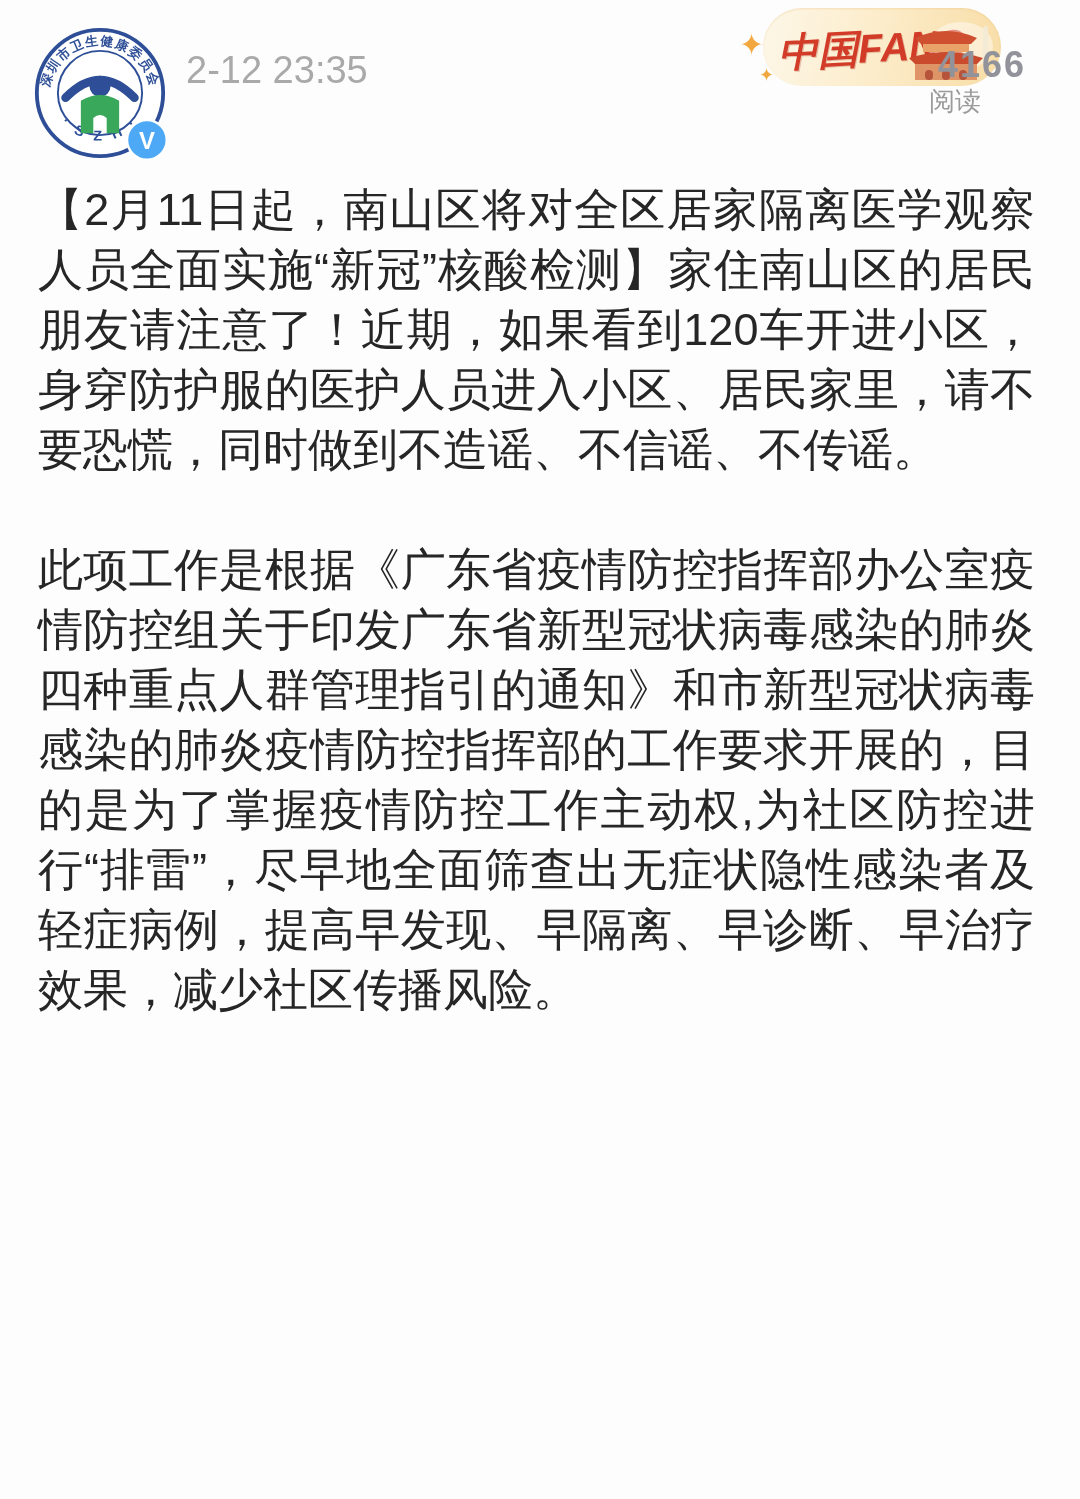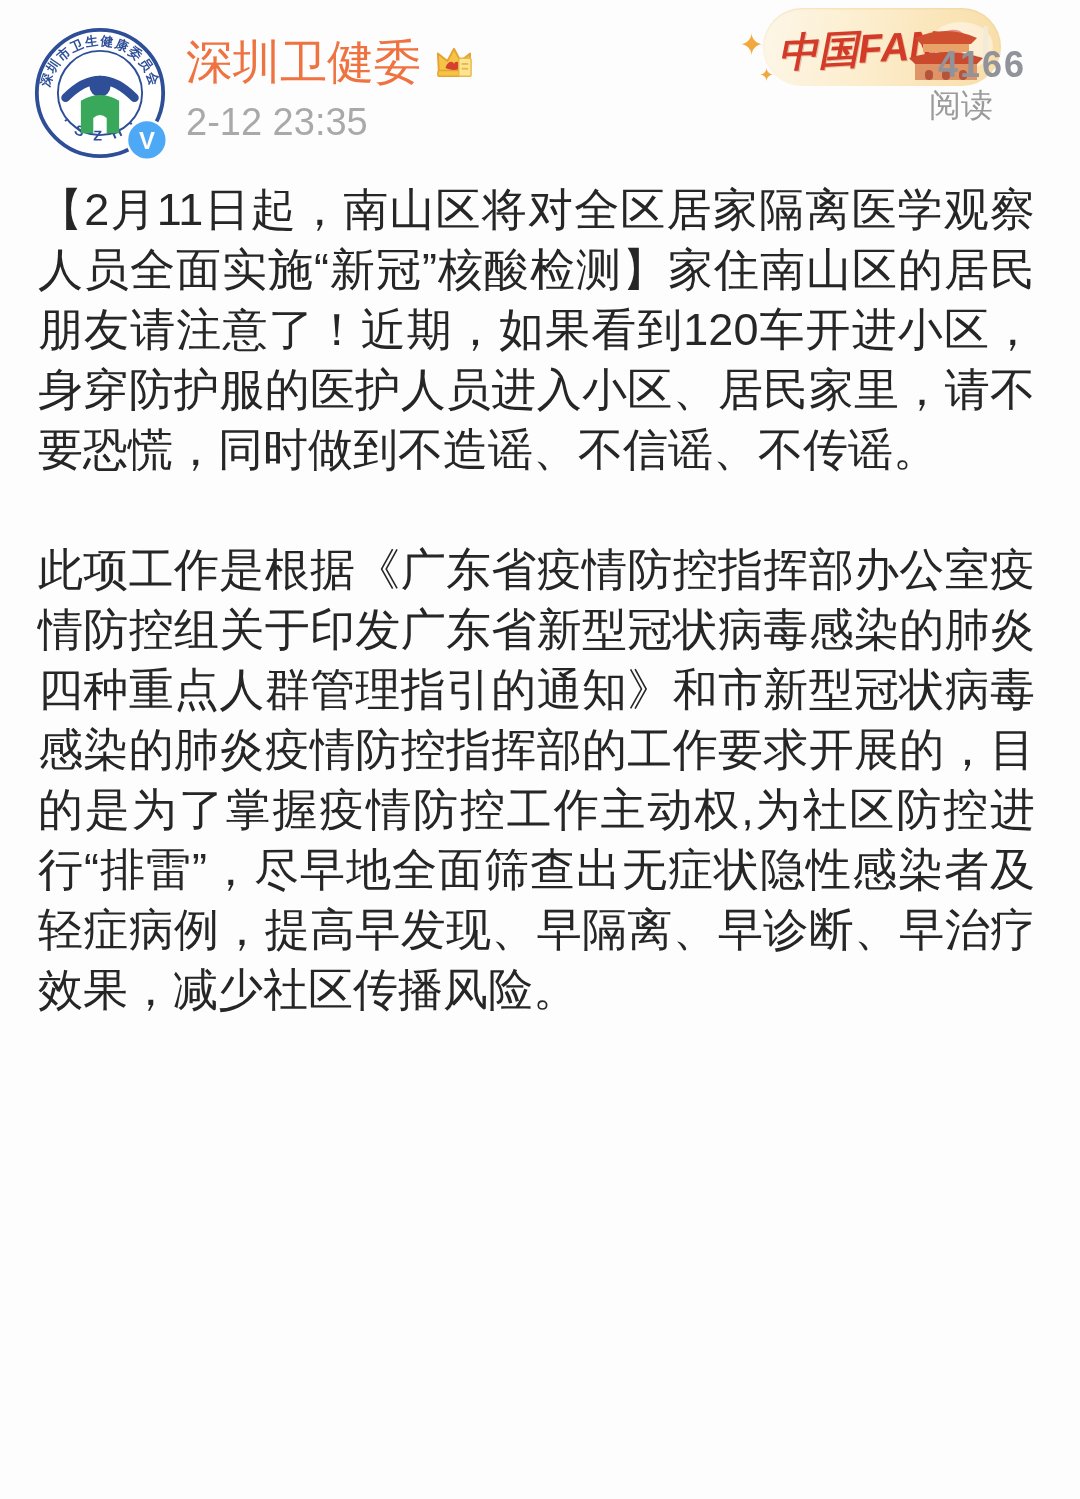--- a/index.html
+++ b/index.html
@@ -47,21 +47,21 @@
   .star-1 { left: -24px; top: 22px; font-size: 30px; }
   .star-2 { left: -4px; top: 58px; font-size: 18px; }
 
   .read-count {
     position: absolute; left: 938px; top: 44px;
     font-size: 36px; font-weight: 600; letter-spacing: 2px;
     color: #92929a;
   }
   .read-label {
     position: absolute; left: 929px; top: 84px;
-    font-size: 32px; color: #9b9b9b;
+    font-size: 26px; color: #9b9b9b;
   }
 
   
   .post-body {
     padding: 0 38px;
     font-size: 45px; line-height: 60px;
     color: #262626;
     text-align: justify;
   }
   .post-body p { margin: 0 7px 60px 0; }
@@ -93,31 +93,20 @@
 
         <g>
           <circle cx="119" cy="119" r="22" fill="#ffffff"></circle>
           <circle cx="119" cy="119" r="19.5" fill="#4da9f5"></circle>
           <text x="119" y="128" text-anchor="middle" font-size="25" font-weight="bold" fill="#ffffff">V</text>
         </g>
       </svg>
     </div>
 
     <div class="author-block">
-      <div class="author-line">
-        <span class="author-name">深圳卫健委</span>
-        <svg class="crown-icon" viewBox="0 0 44 40">
-          <path d="M6,28 L5,10 L15,18 L22,5 L29,18 L39,10 L38,28 Z" fill="#f6c445" stroke="#e3a336" stroke-width="2" stroke-linejoin="round"></path>
-          <path d="M13,25 C15,18 21,17 22,21 C23,17 29,18 31,25 C27,28 17,28 13,25 Z" fill="#d6402e"></path>
-          <rect x="5" y="28" width="34" height="6" rx="2" fill="#f6c445" stroke="#e3a336" stroke-width="1.5"></rect>
-          <rect x="27" y="15" width="13" height="19" rx="2" fill="#fce491" stroke="#e8b84a" stroke-width="1.5"></rect>
-          <line x1="30" y1="21" x2="37" y2="21" stroke="#e8b84a" stroke-width="2"></line>
-          <line x1="30" y1="26" x2="37" y2="26" stroke="#e8b84a" stroke-width="2"></line>
-        </svg>
-      </div>
       <div class="timestamp">2-12 23:35</div>
     </div>
 
     <div class="fans-badge">
       <span class="star star-1">✦</span>
       <span class="star star-2">✦</span>
       <span class="fans-label">中国FANS</span>
       <div class="tiananmen-wrap">
         <svg viewBox="0 0 102 64">
           <ellipse cx="66" cy="26" rx="32" ry="24" fill="#ffffff" opacity="0.45"></ellipse>

